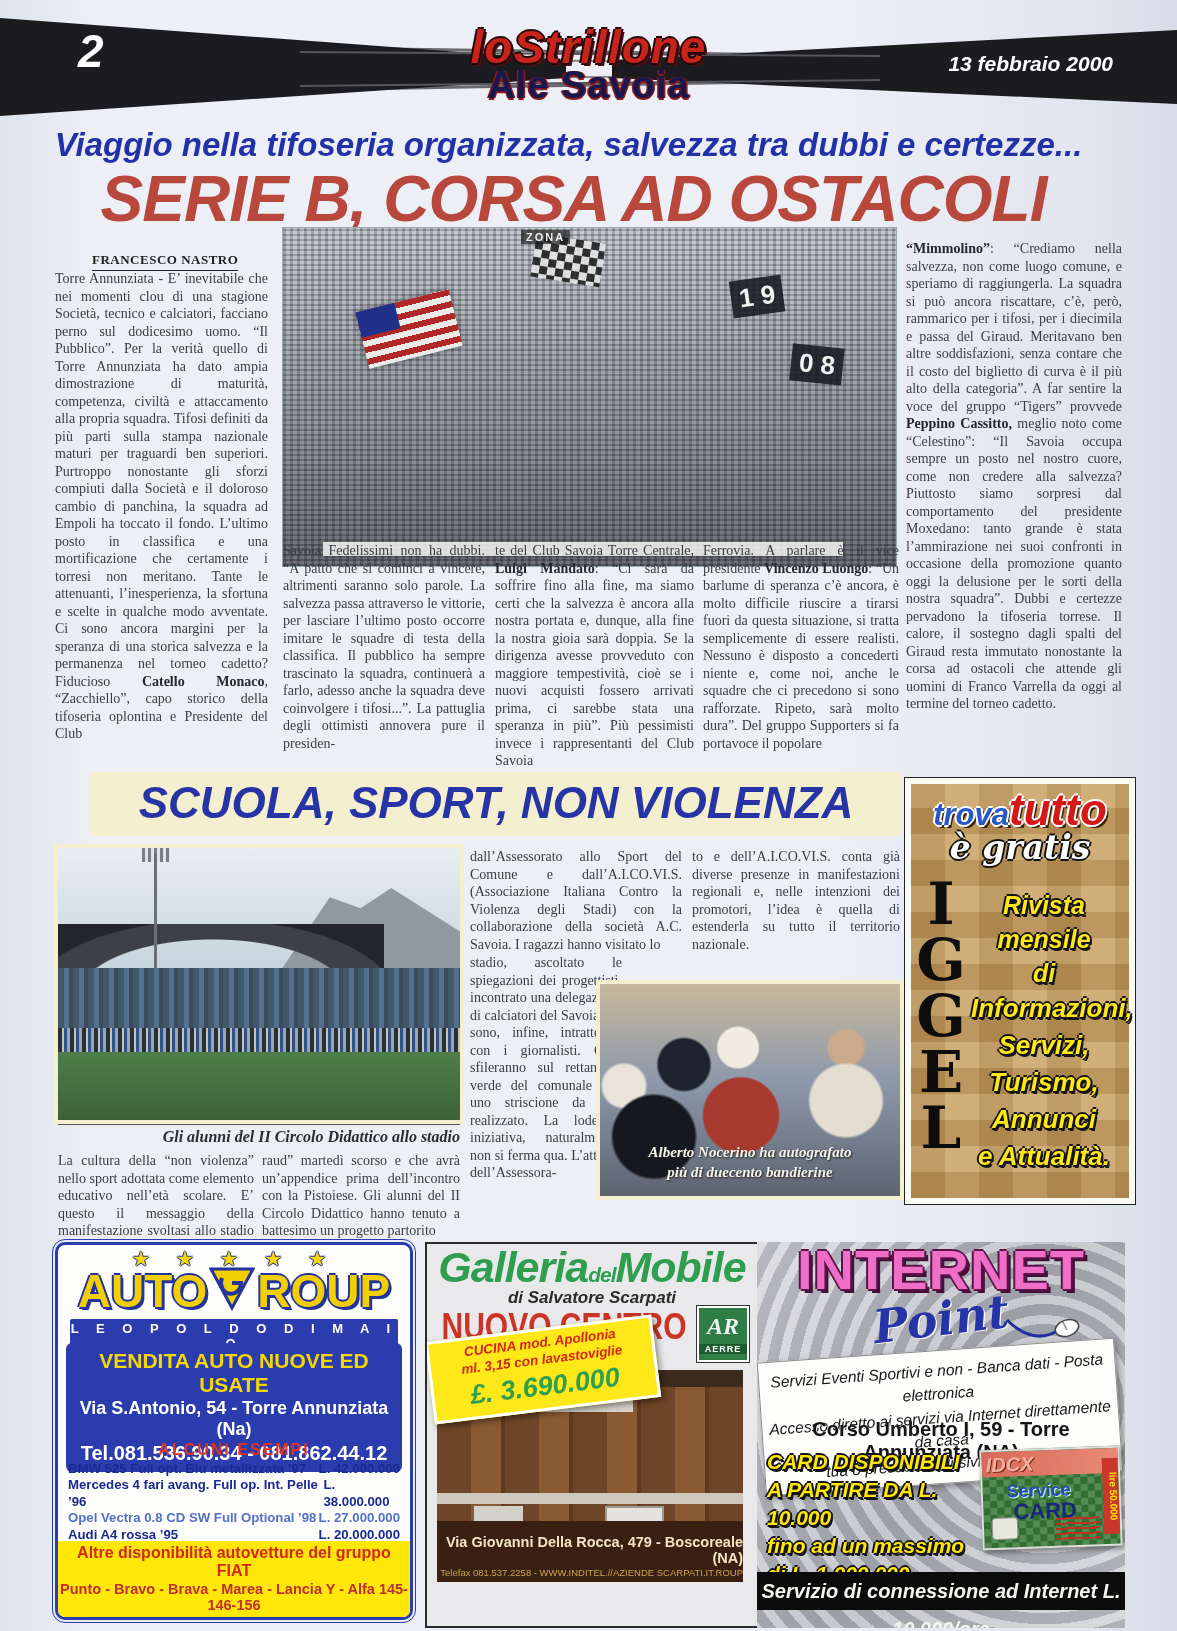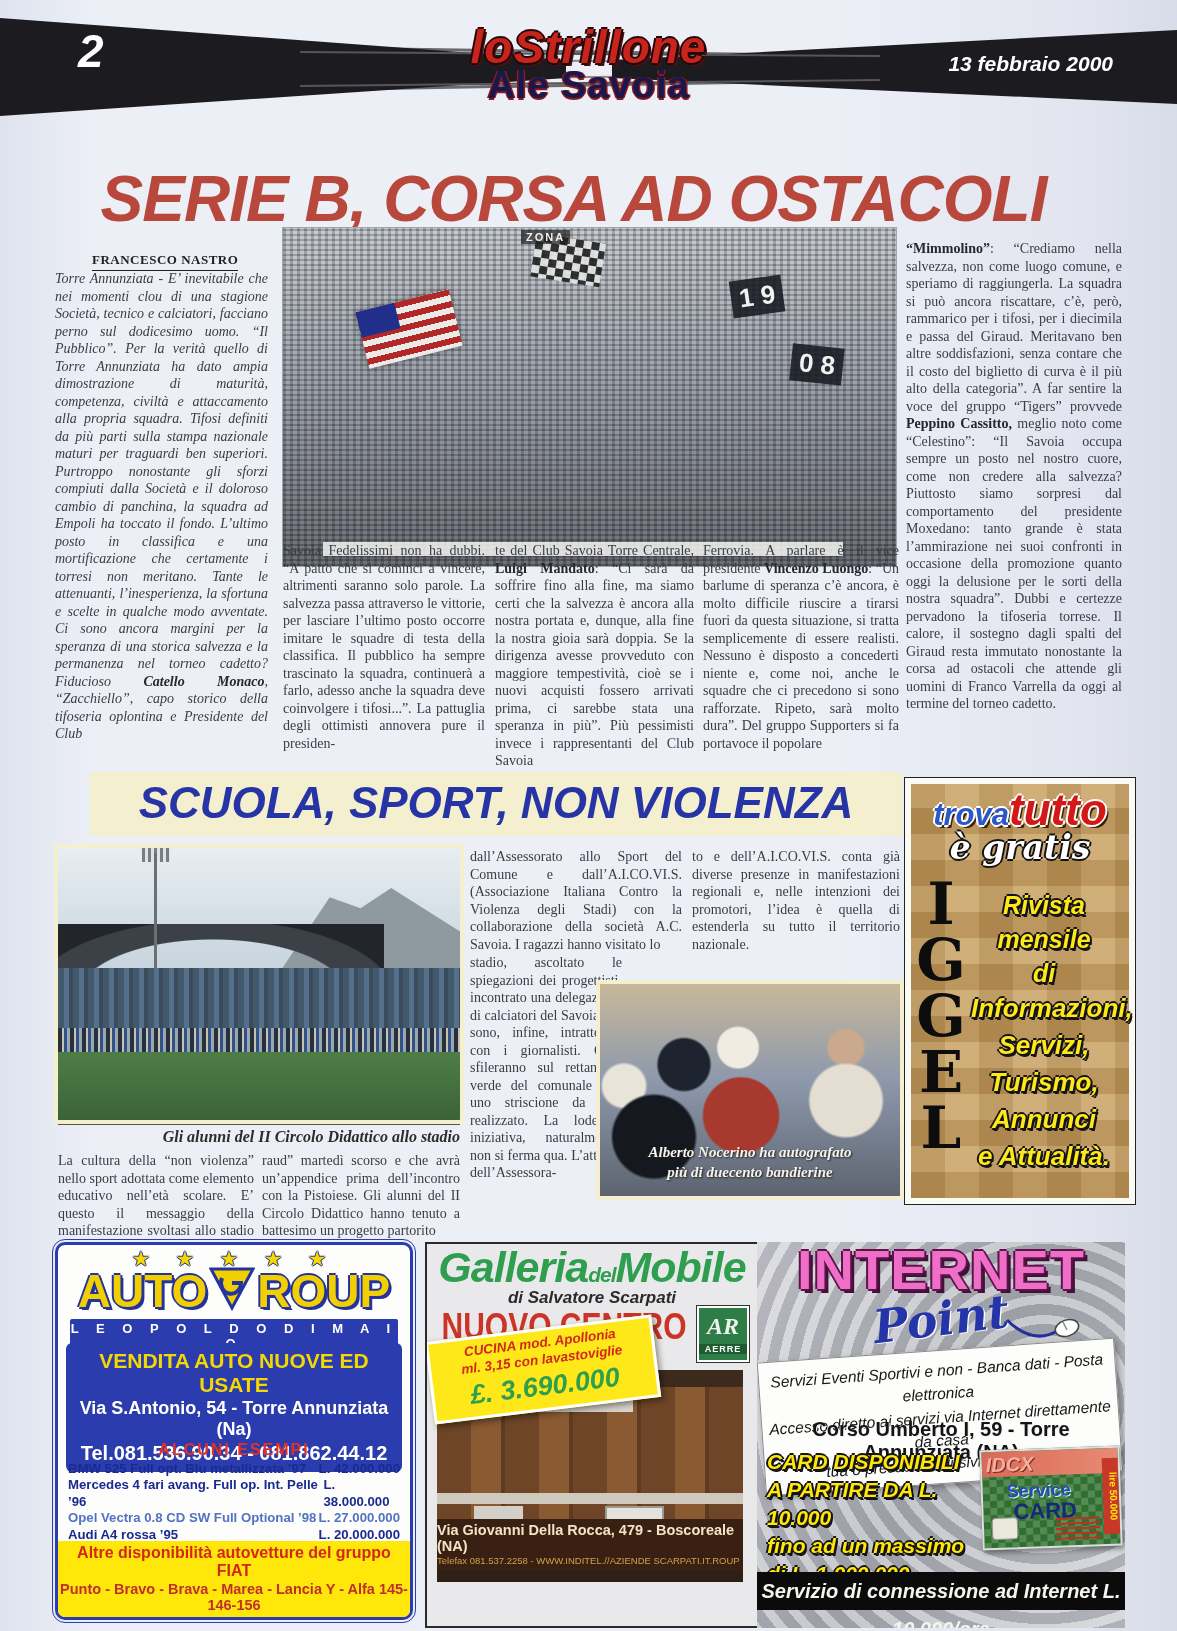--- a/index.html
+++ b/index.html
@@ -16,21 +16,21 @@
   #date{right:64px;top:52px;font:italic 700 21px "Liberation Sans",sans-serif;color:#fff;}
 
   
   #kicker{left:0;right:40px;top:126px;text-align:center;font:italic 800 33px "Liberation Sans",sans-serif;color:#2231a8;}
   #headline{left:0;right:30px;top:162px;text-align:center;font:italic 800 64px "Liberation Sans",sans-serif;color:#b8483c;letter-spacing:-1px;}
   #byline{left:92px;top:252px;font:700 13px "Liberation Serif",serif;color:#222;border-bottom:1.5px solid #222;padding-bottom:2px;letter-spacing:.5px;}
 
   
   .col{font:14px/17.5px "Liberation Serif",serif;color:#383d44;text-align:justify;}
   .col b{color:#23272e;}
-  #col1{left:55px;top:270px;width:213px;height:496px;font-style:italic;}
+  #col1{left:55px;top:270px;width:213px;height:496px;}
   #col2{left:283px;top:542px;width:202px;height:230px;}
   #col3{left:495px;top:542px;width:199px;height:230px;}
   #col4{left:703px;top:542px;width:196px;height:230px;}
   #col5{left:906px;top:240px;width:216px;height:538px;}
 
   
   #crowd{left:283px;top:228px;width:613px;height:338px;background:
     repeating-linear-gradient(0deg,rgba(25,25,32,.22) 0 2px,rgba(255,255,255,.06) 2px 5px),
     repeating-linear-gradient(90deg,rgba(35,35,42,.25) 0 3px,rgba(220,220,225,.08) 3px 7px),
     linear-gradient(180deg,#c3c7cc 0%,#9aa0a8 38%,#70747c 78%,#5a5d64 100%);
@@ -177,20 +177,21 @@
     <line x1="300" y1="36" x2="880" y2="40" stroke="#55555a" stroke-width="2"></line>
     <line x1="300" y1="70" x2="880" y2="64" stroke="#55555a" stroke-width="2"></line>
   </svg>
   <div id="pagenum" class="abs">2</div>
   <div id="mast" class="abs">
     <div class="t1">loStrillone</div>
     <div class="t2">Ale Savoia</div>
   </div>
   <div id="date" class="abs">13 febbraio 2000</div>
 
+  <div id="kicker" class="abs">Viaggio nella tifoseria organizzata, salvezza tra dubbi e certezze...</div>
   <div id="headline" class="abs">SERIE B, CORSA AD OSTACOLI</div>
   <div id="byline" class="abs">FRANCESCO NASTRO</div>
 
   <div id="crowd" class="abs">
     <div id="flagus" class="abs"></div>
     <div id="flagbw" class="abs"></div>
     <div id="zona" class="abs">ZONA</div>
     <div id="flag19" class="abs flag-dark"><span>1</span> <span>9</span></div>
     <div id="flag08" class="abs flag-dark"><span>0</span> <span>8</span></div>
     <div id="bannerstrip" class="abs"></div>
@@ -320,21 +321,21 @@
       <div class="ar">AR</div>
       <div class="aerre">AERRE</div>
     </div>
     <div id="kitchen" class="abs">
       <div class="abs hood"></div>
       <div class="abs counter"></div>
       <div class="abs oven"></div>
       <div class="abs sink"></div>
       <div class="abs plant"></div>
       <div class="abs floor"></div>
-      <div class="abs addr" style="left:0;bottom:12px;width:100%;background:#3a2012;text-align:left;padding:3px 0 4px 0;">
+      <div class="abs addr" style="left:0;bottom:0;width:100%;background:#3a2012;text-align:right;padding:13px 0 4px 0;">
         <div class="a1">Via Giovanni Della Rocca, 479 - Boscoreale (NA)</div>
         <div class="a2">Telefax 081.537.2258 - WWW.INDITEL.//AZIENDE SCARPATI.IT.ROUP</div>
       </div>
     </div>
     <div class="abs tag">
       <div class="t">CUCINA mod. Apollonia</div>
       <div class="t">ml. 3,15 con lavastoviglie</div>
       <div class="p">£. 3.690.000</div>
     </div>
   </div>

